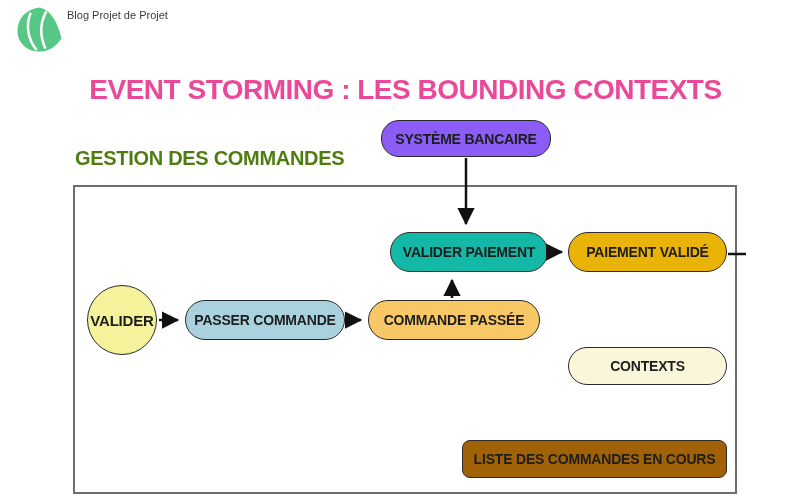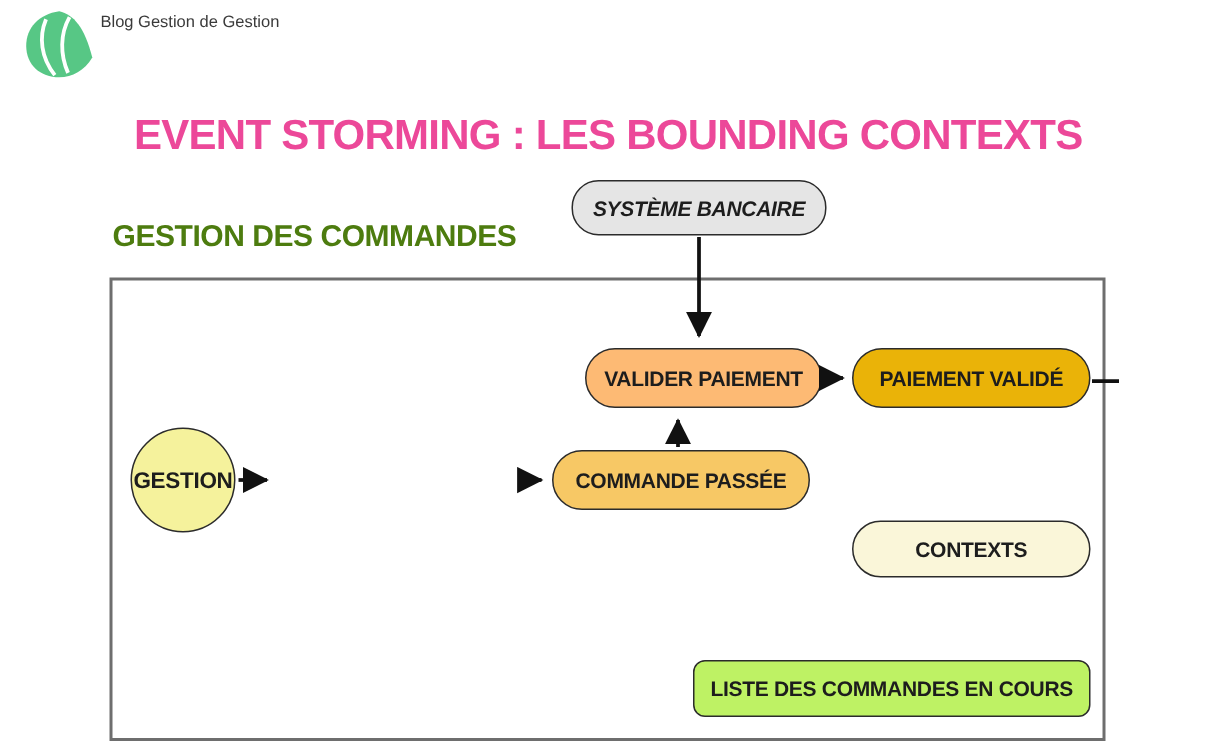--- a/index.html
+++ b/index.html
@@ -48,36 +48,37 @@
 
   <div class="brand">
     <span>
       <svg class="brand-logo" viewBox="0 0 48 48">
         <path d="M24 1.5 C 10 3.5, 1.5 13, 1.5 25 C 1.5 38, 11 46.5, 24 46.5 C 33 46.5, 41 42, 46.5 33 C 41 12, 34 4, 24 1.5 Z" fill="#57c785"></path>
         <path d="M15 7 C 10 19, 11.5 33, 21 45" stroke="#ffffff" stroke-width="2.6" fill="none"></path>
         <path d="M31 5.5 C 24.5 17, 24.5 31, 30 43.5" stroke="#ffffff" stroke-width="2.6" fill="none"></path>
       </svg>
     </span>
     <div class="brand-text">
-      <div class="brand-tagline">Blog Gestion de Gestion</div>
+      <div class="brand-tagline">Blog Projet de Projet</div>
     </div>
   </div>
 
   <div class="main-title">EVENT STORMING : LES BOUNDING CONTEXTS</div>
 
   <div class="context-label" style="color: #4d7c0f;">GESTION DES COMMANDES</div>
   <div class="context-box"></div>
 
-  <div class="node n-systeme" style="background: #e5e5e5; font-style: italic;">SYSTÈME BANCAIRE</div>
-  <div class="node pill n-valider" style="background: #fdba74;">VALIDER PAIEMENT</div>
+  <div class="node n-systeme" style="background: #8b5cf6;">SYSTÈME BANCAIRE</div>
+  <div class="node pill n-valider" style="background: #14b8a6;">VALIDER PAIEMENT</div>
   <div class="node pill n-paiement" style="background: #eab308;">PAIEMENT VALIDÉ</div>
-  <div class="node n-client" style="background: rgb(245, 242, 156);">GESTION</div>
+  <div class="node n-client" style="background: rgb(245, 242, 156);">VALIDER</div>
+  <div class="node pill n-passer" style="background: rgb(169, 210, 222);">PASSER COMMANDE</div>
   <div class="node pill n-cpassee" style="background: rgb(247, 200, 101); text-align: right;">COMMANDE PASSÉE</div>
   <div class="node n-commande" style="background: rgb(250, 246, 217);">CONTEXTS</div>
-  <div class="node n-liste" style="background: #bef264;">LISTE DES COMMANDES EN COURS</div>
+  <div class="node n-liste" style="background: #a16207;">LISTE DES COMMANDES EN COURS</div>
 
   <svg class="arrows" viewBox="0 0 811 500">
     <defs>
       <marker id="ah" markerWidth="9" markerHeight="9" refX="6.5" refY="3.5" orient="auto">
         <path d="M0,0 L7,3.5 L0,7 Z" fill="#111111"></path>
       </marker>
     </defs>
 
     <line x1="466" y1="158" x2="466" y2="224" stroke="#111111" stroke-width="2.5" marker-end="url(#ah)"></line>
 

